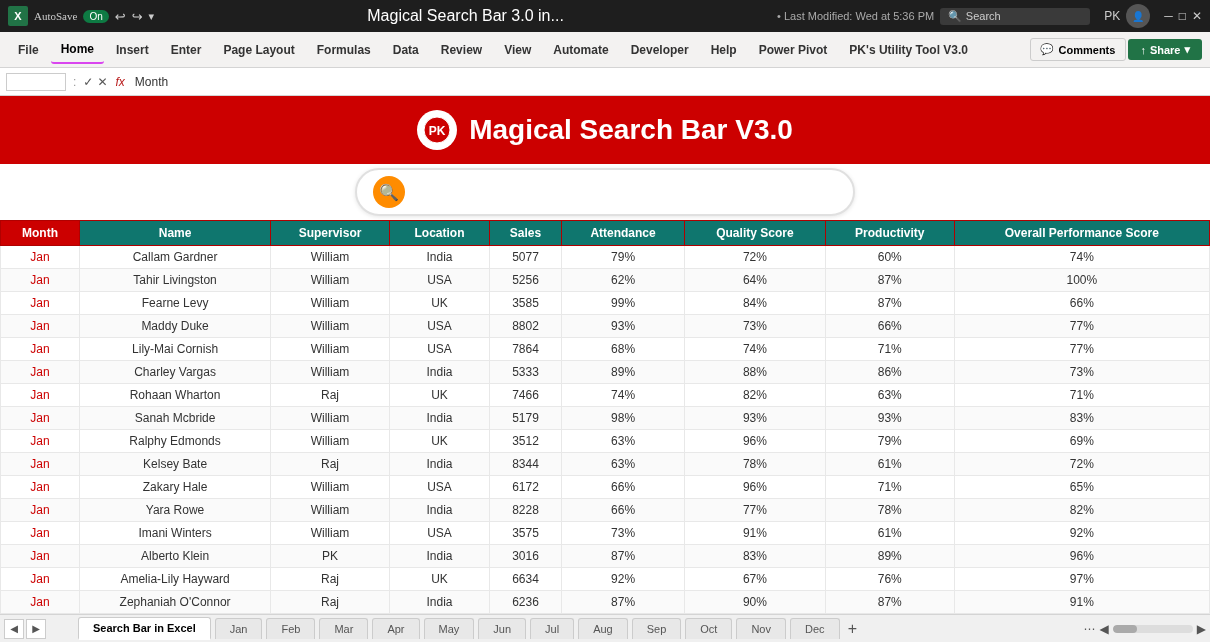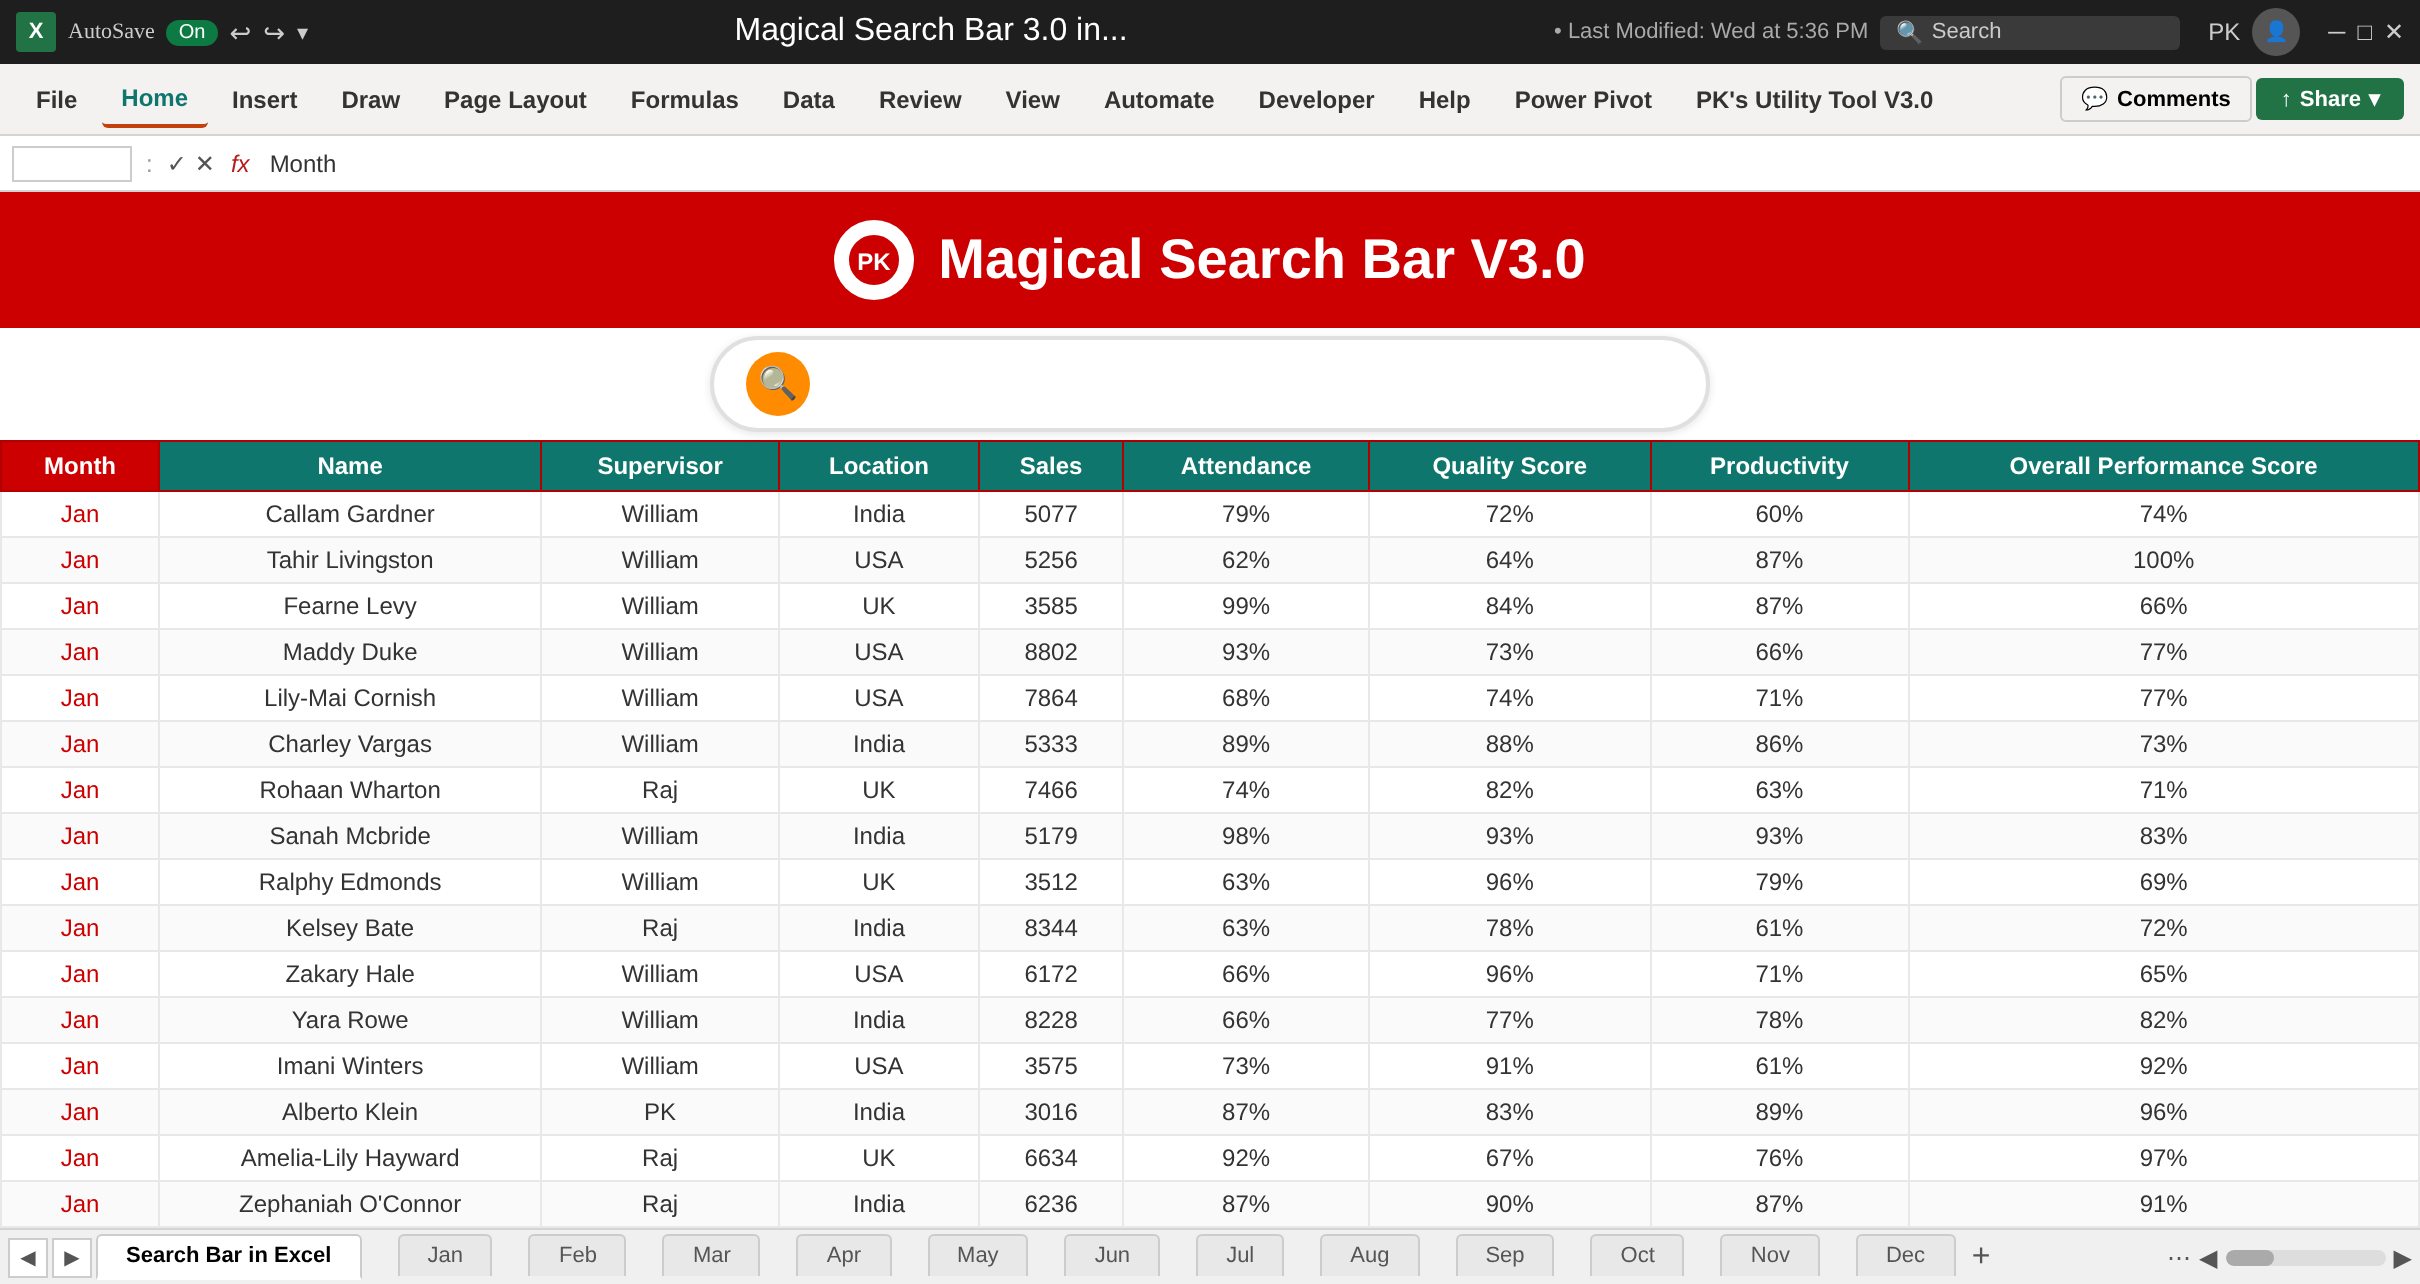--- a/index.html
+++ b/index.html
@@ -33,21 +33,21 @@
       gap: 2px;
       font-weight: bold;
     }
     .ribbon-tab {
       padding: 6px 10px;
       font-size: 12px;
       cursor: pointer;
       color: #333;
       border-radius: 3px;
     }
-    .ribbon-tab.active { color: #0f766e; border-bottom: 2px solid #c2410c; }
+    .ribbon-tab.active { color: #000000; border-bottom: 2px solid #d946ef; }
     .ribbon-spacer { flex: 1; }
     .ribbon-comments {
       border: 1px solid #ccc;
       padding: 4px 10px;
       border-radius: 3px;
       font-size: 11px;
       cursor: pointer;
       display: flex; align-items: center; gap: 4px;
     }
     .ribbon-share {
@@ -275,21 +275,21 @@
   <span style="width:24px;height:24px;background:#555;border-radius:50%;display:flex;align-items:center;justify-content:center;color:white;font-size:10px;">👤</span>
   <span style="color:#ccc;margin-left:8px;cursor:pointer;">─</span>
   <span style="color:#ccc;cursor:pointer;">□</span>
   <span style="color:#ccc;cursor:pointer;">✕</span>
 </div>
 
 <div id="ribbon">
   <span class="ribbon-tab">File</span>
   <span class="ribbon-tab active">Home</span>
   <span class="ribbon-tab">Insert</span>
-  <span class="ribbon-tab">Draw</span>
+  <span class="ribbon-tab">Enter</span>
   <span class="ribbon-tab">Page Layout</span>
   <span class="ribbon-tab">Formulas</span>
   <span class="ribbon-tab">Data</span>
   <span class="ribbon-tab">Review</span>
   <span class="ribbon-tab">View</span>
   <span class="ribbon-tab">Automate</span>
   <span class="ribbon-tab">Developer</span>
   <span class="ribbon-tab">Help</span>
   <span class="ribbon-tab">Power Pivot</span>
   <span class="ribbon-tab">PK's Utility Tool V3.0</span>
@@ -536,21 +536,21 @@
             <td>87%</td>
           </tr>
         </tbody>
     </table>
   </div>
 </div>
 
 <div id="tab-bar">
   <div class="tab-nav-btn">◀</div>
   <div class="tab-nav-btn">▶</div>
-  <div id="sheet-tabs" style="display:flex;gap:16px;align-items:flex-start;">
+  <div id="sheet-tabs" style="display:flex;gap:2px;align-items:center;margin-left:30px;">
   <div class="sheet-tab active">Search Bar in Excel</div>
       <div class="sheet-tab">Jan</div>
       <div class="sheet-tab">Feb</div>
       <div class="sheet-tab">Mar</div>
       <div class="sheet-tab">Apr</div>
       <div class="sheet-tab">May</div>
       <div class="sheet-tab">Jun</div>
       <div class="sheet-tab">Jul</div>
       <div class="sheet-tab">Aug</div>
       <div class="sheet-tab">Sep</div>

